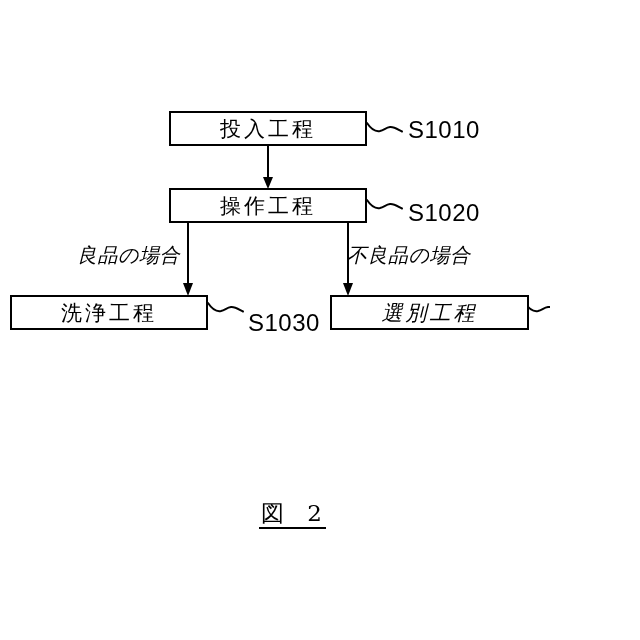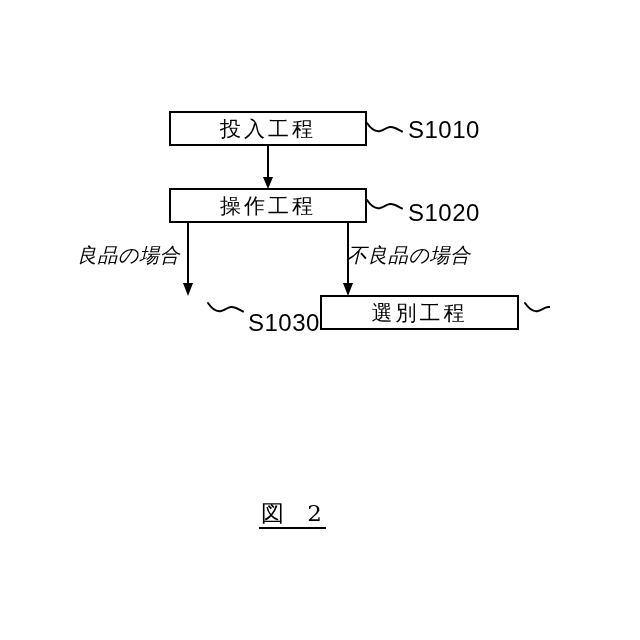--- a/index.html
+++ b/index.html
@@ -94,22 +94,25 @@
   </svg>
 
   <div class="flow-box" style="left:169px; top:111px; width:198px; height:35px;">
     <span>投入工程</span>
   </div>
 
   <div class="flow-box" style="left:169px; top:188px; width:198px; height:35px;text-align:right;">
     <span>操作工程</span>
   </div>
 
+  <div class="flow-box" style="left:10px; top:295px; width:198px; height:35px;">
+    <span>洗浄工程</span>
+  </div>
 
-  <div class="flow-box" style="left:320px; top:295px; width:199px; height:35px;">
+  <div class="flow-box" style="left:330px; top:295px; width:199px; height:35px;font-style:italic;">
     <span>選別工程</span>
   </div>
 
   <div class="step-label" style="left:408px; top:117px;">S1010</div>
   <div class="step-label" style="left:408px; top:200px;">S1020</div>
   <div class="step-label" style="left:248px; top:310px;text-align:center;">S1030</div>
 
   <div class="branch-label" style="left:77px; top:243px;">良品の場合</div>
   <div class="branch-label" style="left:347px; top:243px;">不良品の場合</div>
 

